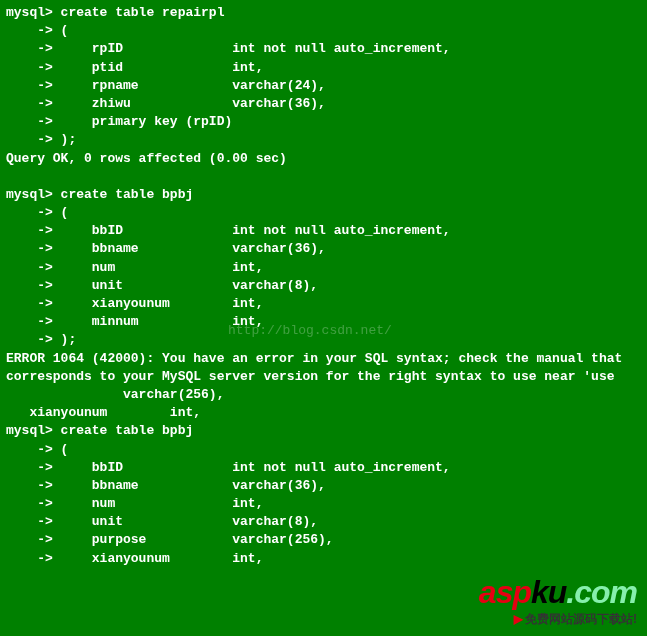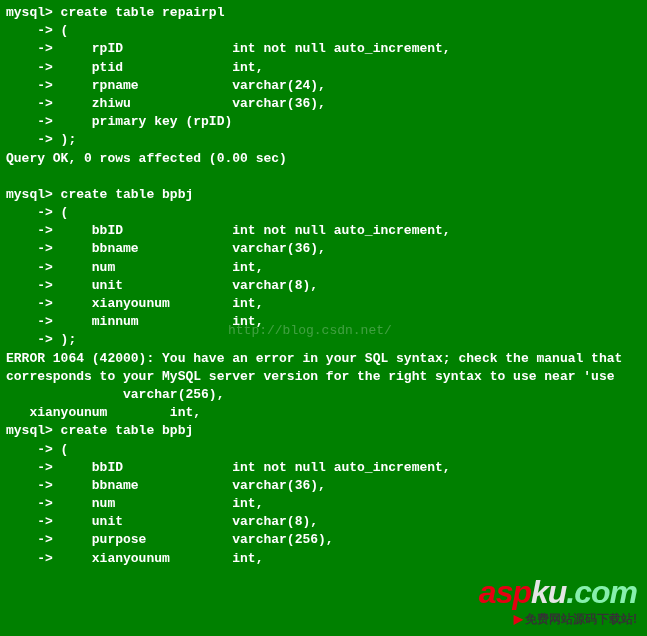--- a/index.html
+++ b/index.html
@@ -39,21 +39,21 @@
       text-align: right;
     }
     .logo-main {
       font-family: Arial, sans-serif;
       font-size: 32px;
       font-weight: bold;
       font-style: italic;
       letter-spacing: -1px;
     }
     .logo-main .red { color: #e60012; text-align: center; }
-    .logo-main .orange { color: #e5e5e5; }
+    .logo-main .orange { color: #000000; }
     .logo-main .dark { color: #86efac; }
     .logo-sub {
       font-family: Arial, sans-serif;
       font-size: 12px;
       color: #333;
       margin-top: -4px;
     }
     .logo-sub .arrow { color: #e60012; margin-right: 2px; }
   </style>
 </head>

